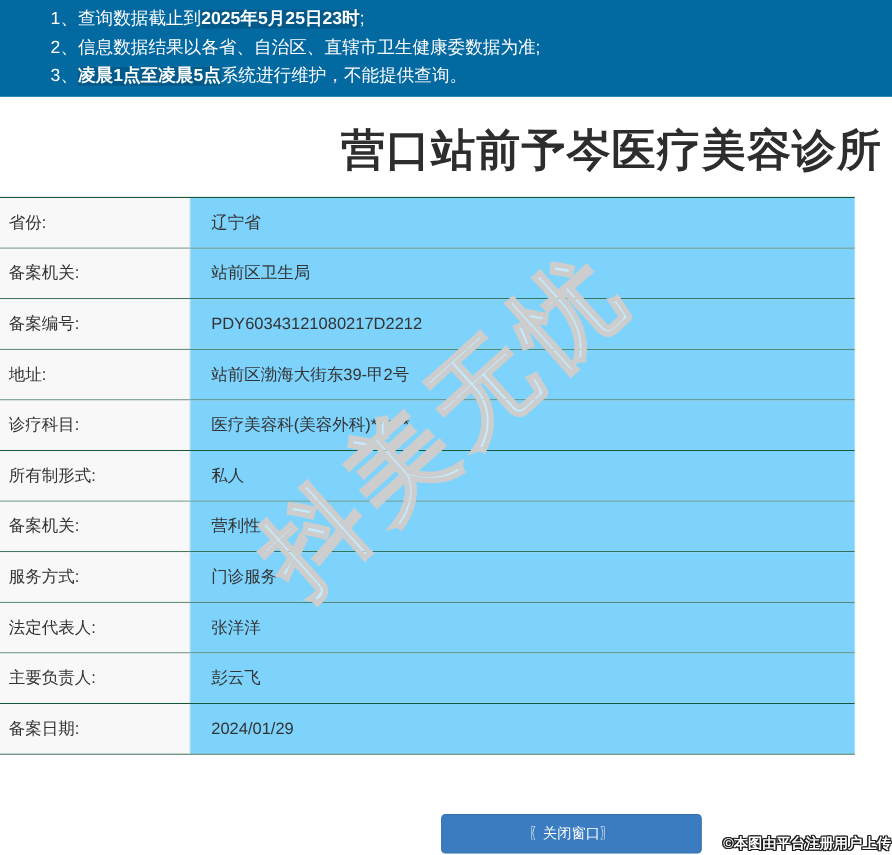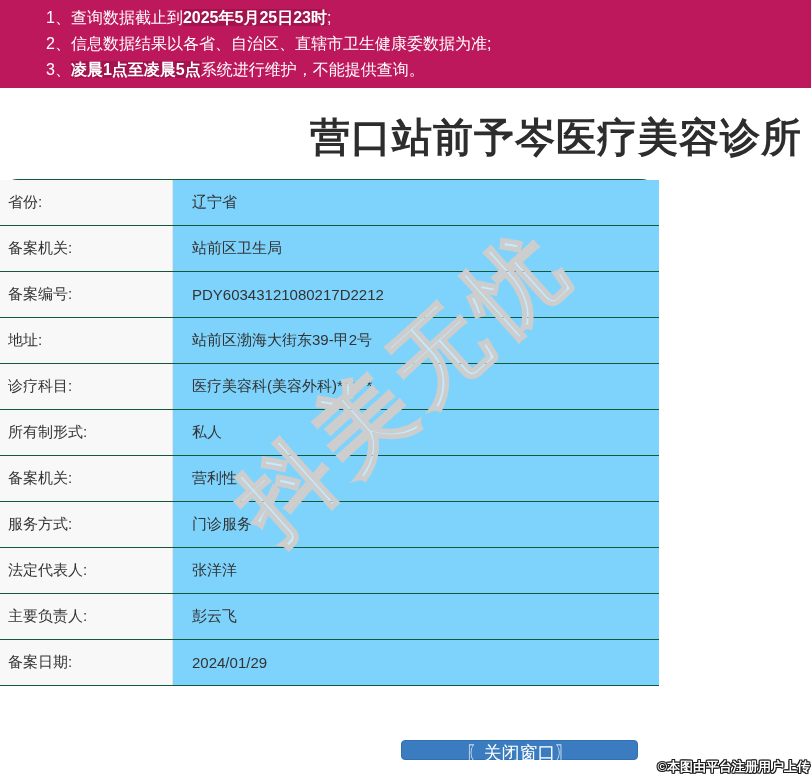--- a/index.html
+++ b/index.html
@@ -8,21 +8,21 @@
     position: relative;
     background: #ffffff;
     font-family: "Liberation Sans", "DejaVu Sans", sans-serif;
     overflow: hidden;
     color: #333;
   }
 
   
   .banner {
     height: 88px;
-    background: #be185d;
+    background: #0369a1;
     color: #ffffff;
     padding: 5px 0 0 46px;
   }
   .banner-line {
     font-size: 16px;
     line-height: 26px;
     white-space: nowrap;
   }
   .banner-line .hl {
     font-weight: bold;
@@ -35,23 +35,22 @@
     font-size: 40px;
     line-height: 44px;
     font-weight: bold;
     color: #2d2d2d;
     letter-spacing: 1px;
     white-space: nowrap;
   }
 
   
   .info-table {
-    width: 659px;
+    width: 777px;
     border-top: 1px solid #14583a;
-    border-radius: 18px;
   }
   .info-row {
     display: flex;
     height: 46px;
     border-bottom: 1px solid #14583a;
   }
   .info-label {
     width: 173px;
     background: #f8f8f8;
     border-right: 1px solid #e4e4e4;
@@ -86,26 +85,26 @@
     z-index: 5;
     pointer-events: none;
   }
 
   
   .close-btn {
     position: absolute;
     left: 401px;
     top: 740px;
     width: 237px;
-    height: 20px;
+    height: 36px;
     background: #3a7cbf;
     border: 1px solid #3271b1;
     border-radius: 4px;
     color: #ffffff;
-    font-size: 18px;
+    font-size: 13px;
     font-family: "Liberation Sans", "DejaVu Sans", sans-serif;
     cursor: pointer;
     z-index: 6;
   }
 
   
   .credit {
     position: absolute;
     right: 1px;
     bottom: 1px;

